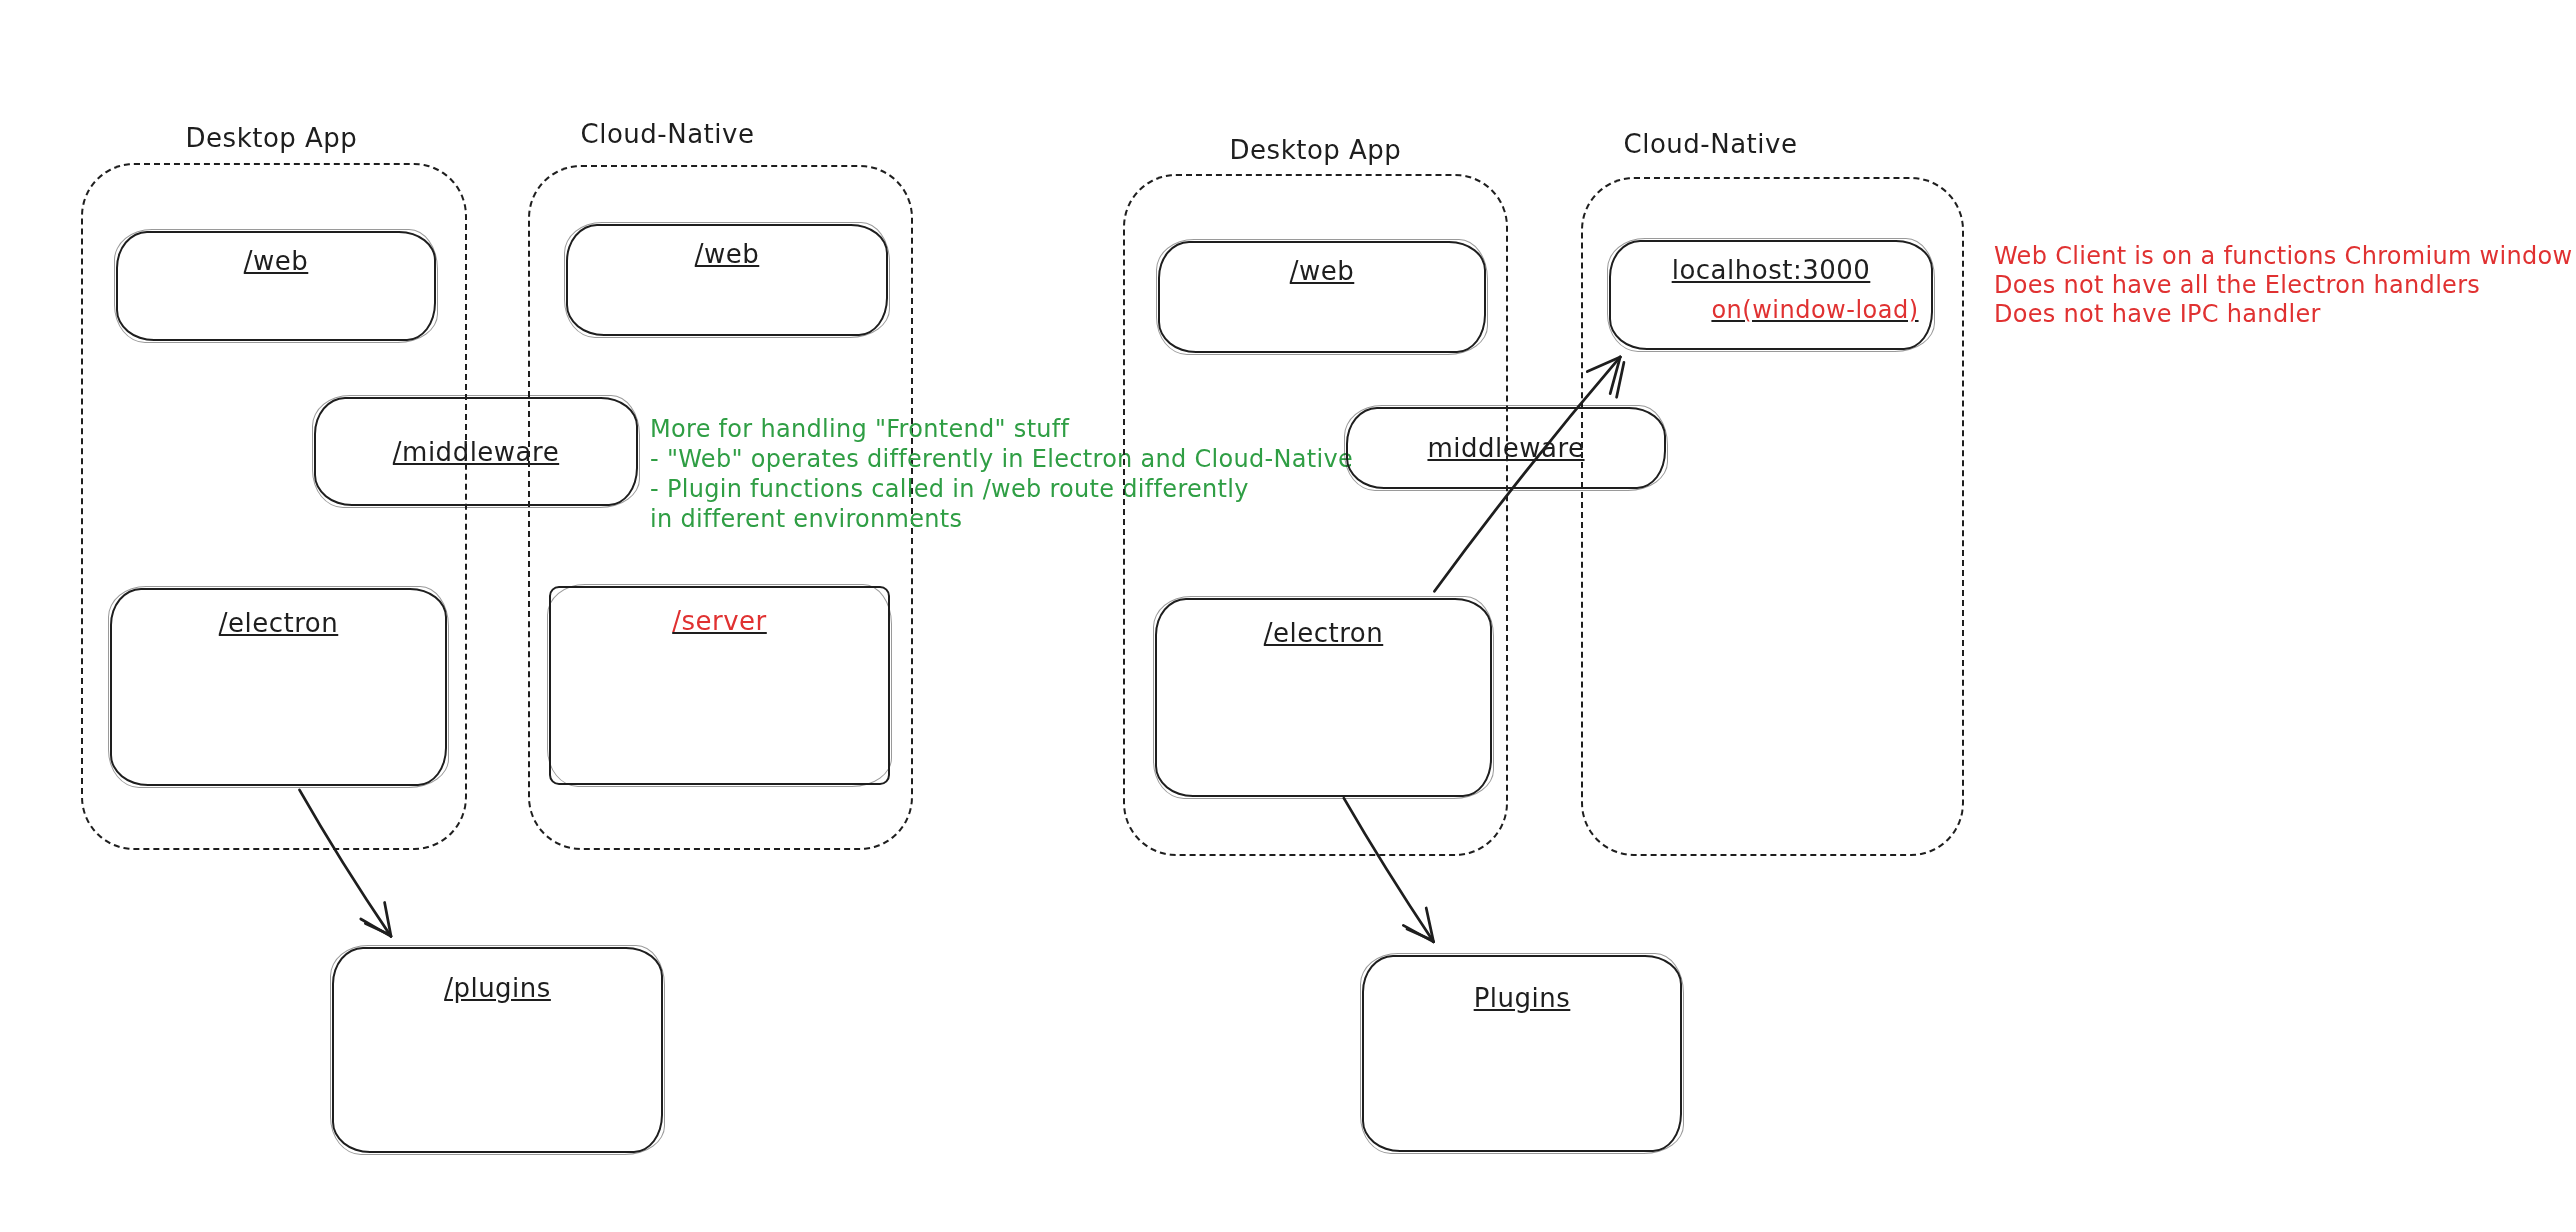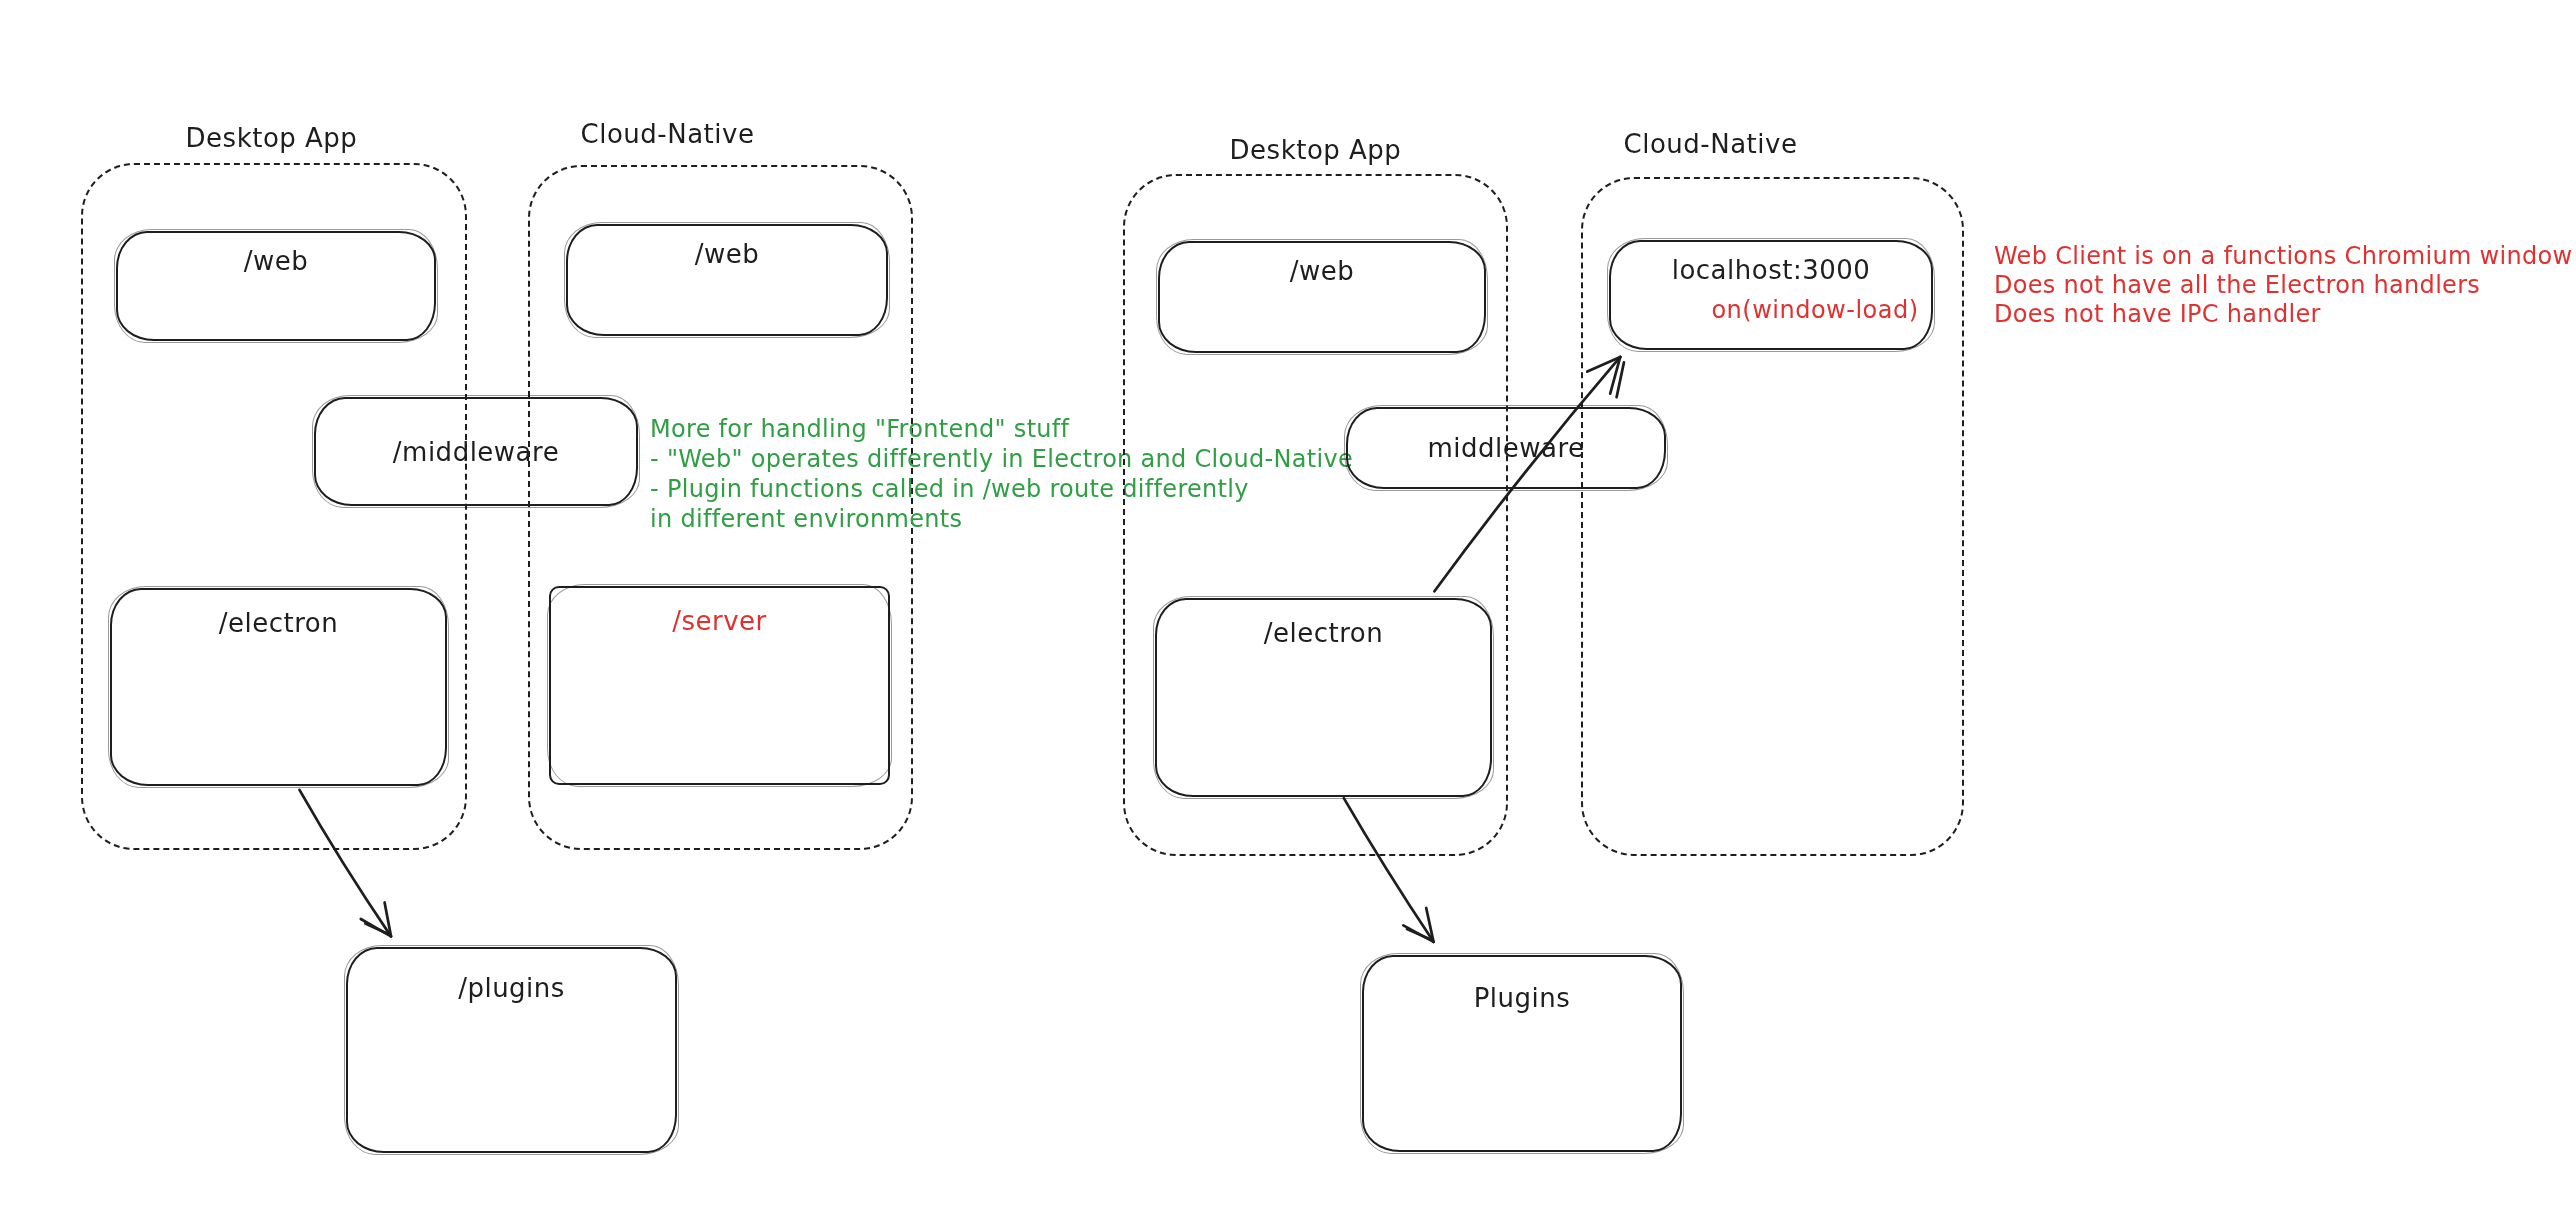--- a/index.html
+++ b/index.html
@@ -15,20 +15,21 @@
     position:absolute; width:293px; text-align:center;
     font-size:26px; letter-spacing:0.5px; white-space:nowrap;
   }
   .container{
     position:absolute; border:2.7px dashed var(--ink); border-radius:53px;
     background:transparent;
   }
   .sbox{
     position:absolute; border:2.7px solid var(--ink); background:transparent;
     border-radius:31px 37px 29px 38px / 37px 29px 38px 31px;
+    text-decoration:underline;
   }
   .sbox::after{ 
     content:""; position:absolute; inset:-3.7px;
     border:1.8px solid var(--ink); opacity:.45; pointer-events:none;
     border-radius:38px 29px 40px 31px / 31px 40px 29px 38px;
   }
   .sbox .lbl{
     text-align:center; font-size:26px; white-space:nowrap; letter-spacing:0.5px;
   }
   .sbox.center{display:flex; align-items:center; justify-content:center;}
@@ -64,21 +65,21 @@
   </div>
 
   <div class="sbox" style="left:110px; top:588px; width:337px; height:198px;">
     <div class="lbl" style="margin-top:18.3px;">/electron</div>
   </div>
 
   <div class="sbox" style="left:549px; top:586px; width:341px; height:199px;border-radius:10px;">
     <div class="lbl red-text" style="margin-top:18.3px;">/server</div>
   </div>
 
-  <div class="sbox" style="left:346px; top:947px; width:331px; height:206px;">
+  <div class="sbox" style="left:332px; top:947px; width:331px; height:206px;">
     <div class="lbl" style="margin-top:24px;">/plugins</div>
   </div>
 
   <div class="note green" style="left:650px; top:414px;">
     <div>More for handling "Frontend" stuff</div>
     <div>- "Web" operates differently in Electron and Cloud-Native</div>
     <div>- Plugin functions called in /web route differently</div>
     <div>in different environments</div>
   </div>
 

